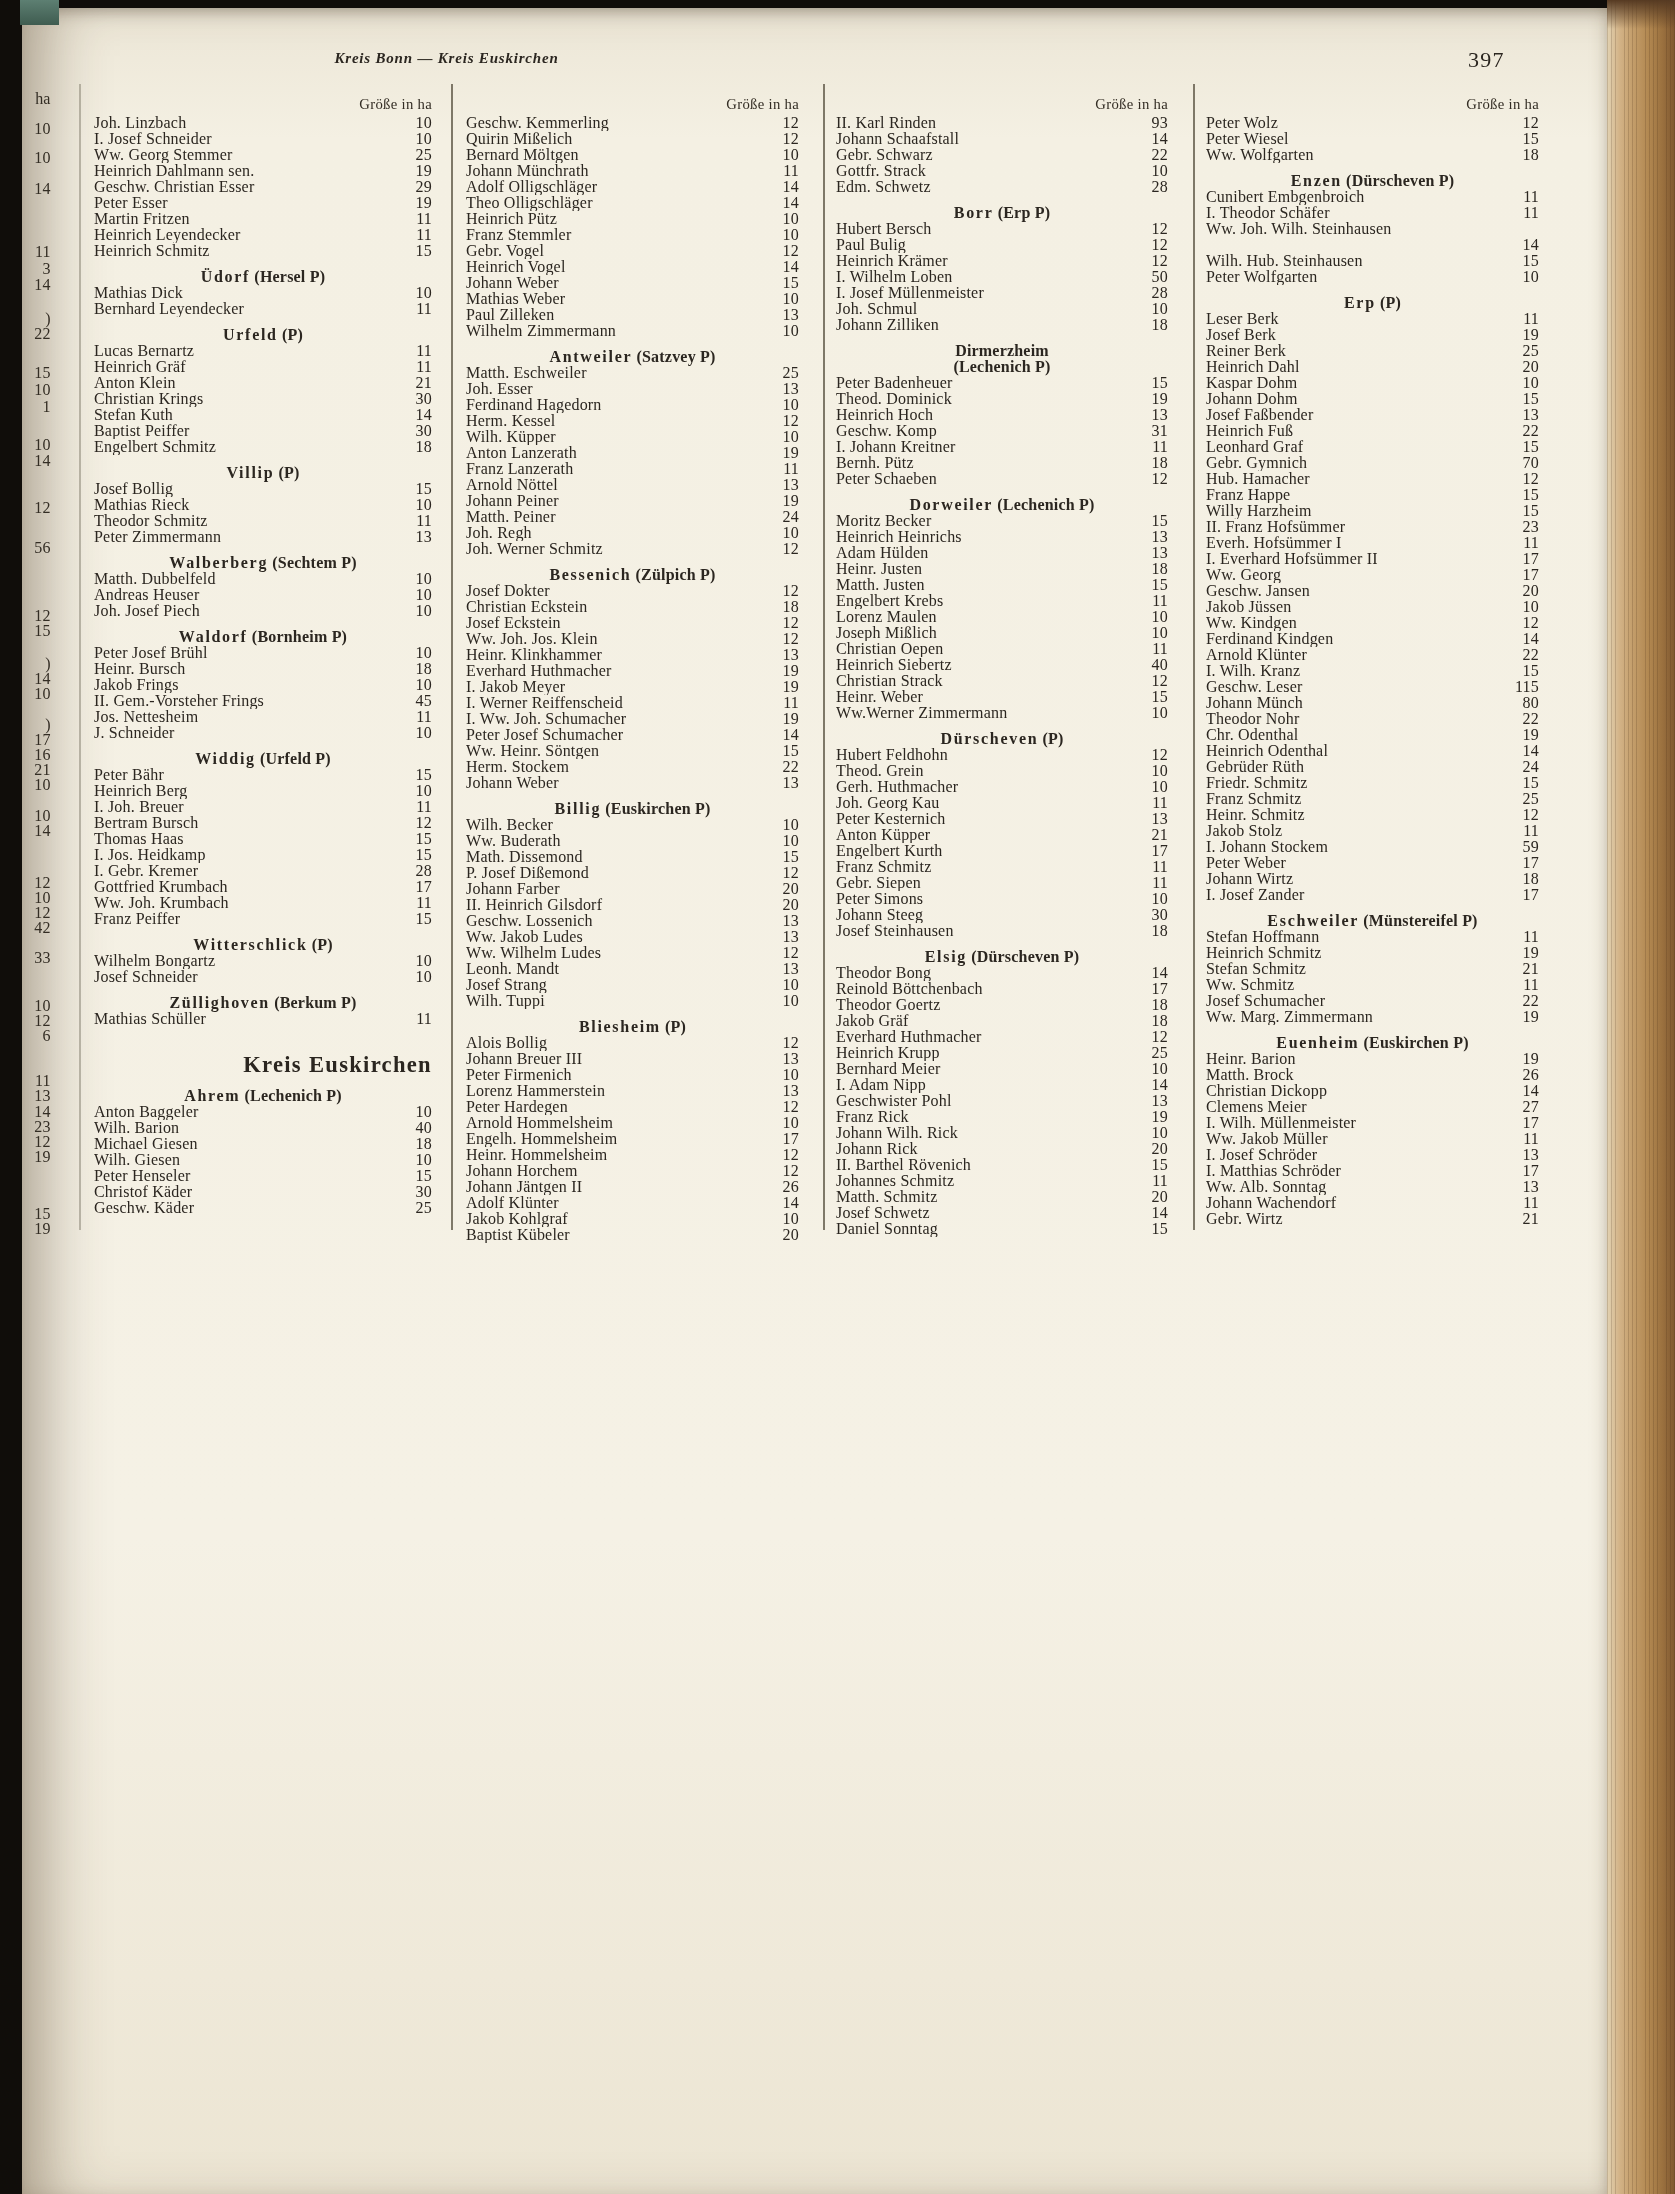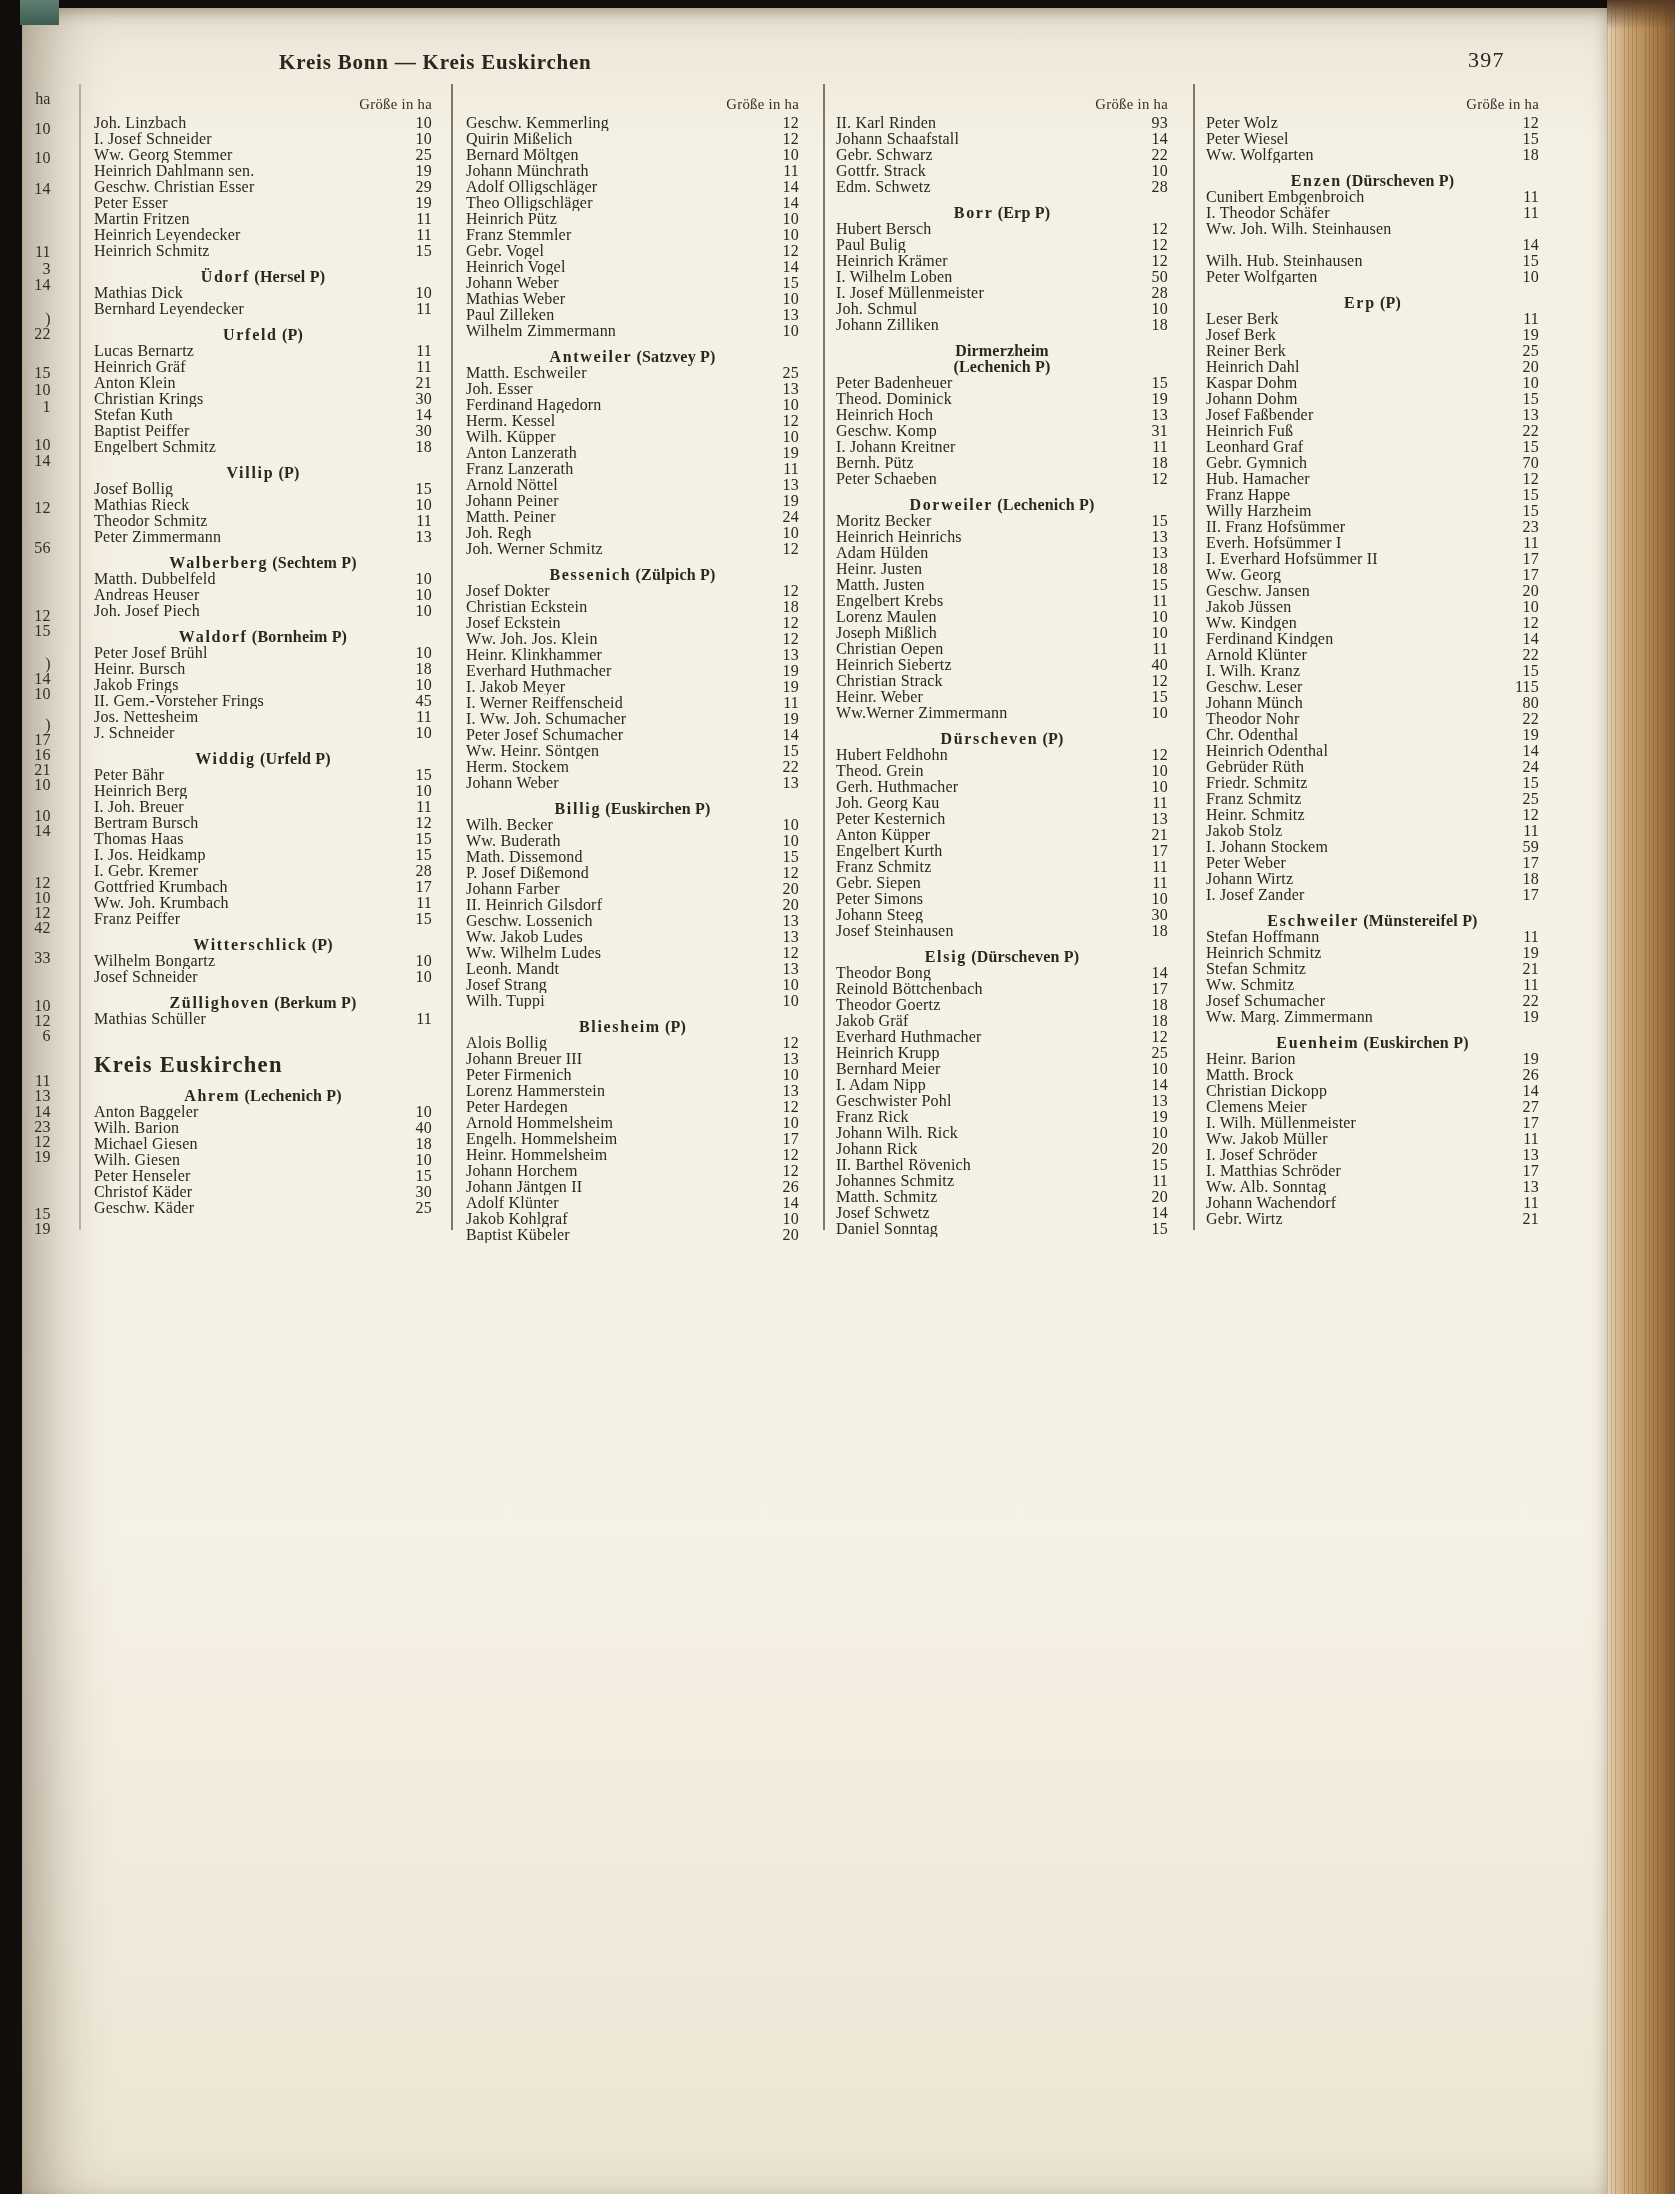--- a/index.html
+++ b/index.html
@@ -30,22 +30,22 @@
     content:'';position:absolute;inset:0;
     background:repeating-linear-gradient(90deg,rgba(60,35,15,.18) 0 0.8px,transparent 0.8px 4.2px);
   }
   .page-stack::before{
     content:'';position:absolute;top:0;left:0;right:0;height:28.5px;
     background:linear-gradient(180deg,#563a22,rgba(86,58,34,0));z-index:2;
   }
   
   .content{position:absolute;left:0;top:0;width:1676px;height:2194px;z-index:3;}
   .running-head{
-    position:absolute;left:279px;top:50px;width:335px;text-align:left;
-    font-weight:bold;font-size:21px;letter-spacing:0.8px;
+    position:absolute;left:279px;top:50px;width:335px;text-align:center;
+    font-weight:bold;font-size:15px;letter-spacing:0.8px;font-style:italic;
   }
   .page-number{
     position:absolute;left:1468px;top:47px;width:75px;
     font-size:22px;letter-spacing:1.3px;
   }
   .rule{position:absolute;top:84px;height:1146px;width:1.7px;background:#57503f;opacity:.75;}
   .rule-0{left:79px;opacity:.35;}
   .rule-1{left:451px;}
   .rule-2{left:823px;}
   .rule-3{left:1193px;}
@@ -61,21 +61,21 @@
   .size-header{text-align:right;font-size:14.7px;letter-spacing:0.3px;margin-bottom:3.4px;color:#332d24;}
   .entry{display:flex;justify-content:space-between;}
   .entry .name{flex:1 1 auto;white-space:nowrap;overflow:hidden;}
   .entry .val{flex:0 0 auto;margin-left:5px;text-align:right;}
   .entry-wrap{display:block;}
   .entry-wrap .name{display:block;white-space:nowrap;}
   .entry-wrap .val{display:block;text-align:right;margin-left:0;}
   .section-heading{text-align:center;font-weight:bold;margin-top:10px;}
   .heading-line .sperr{letter-spacing:1.7px;}
   .kreis-heading{
-    text-align:left;font-weight:bold;font-size:22.6px;line-height:27px;
+    text-align:right;font-weight:bold;font-size:22.6px;line-height:27px;
     letter-spacing:1.3px;margin-top:23.5px;margin-bottom:7px;
   }
 </style>
 </head>
 <body>
 
 <div class="scan">
   <div class="paper"></div>
   <div class="cover-green"></div>
   <div class="page-stack"></div>

